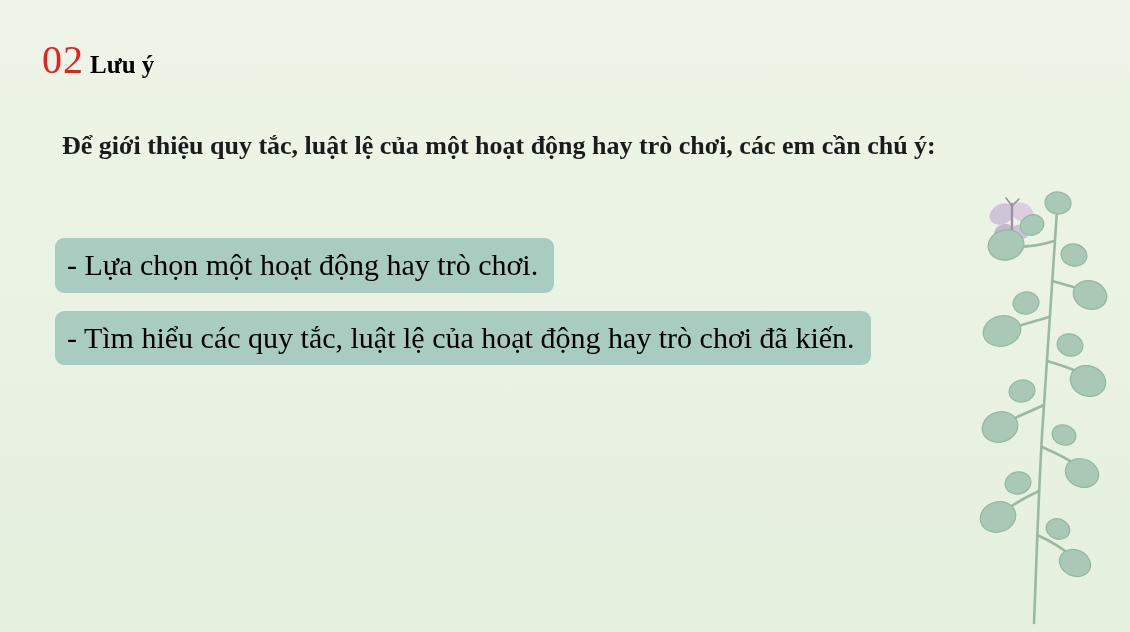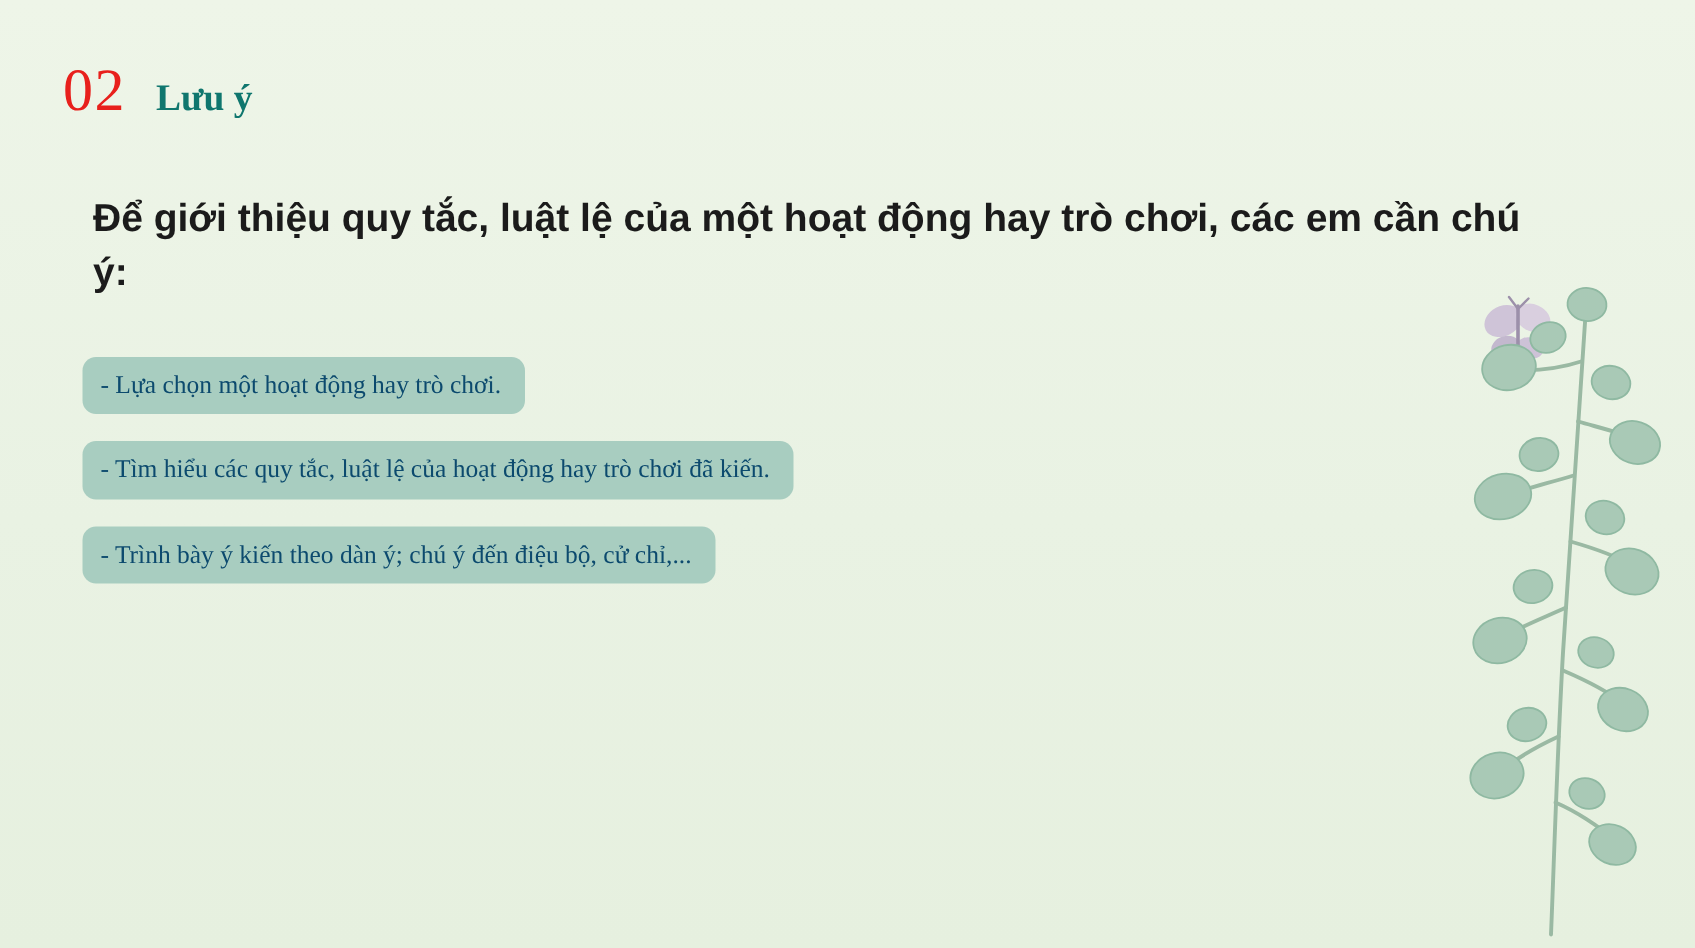--- a/index.html
+++ b/index.html
@@ -25,61 +25,61 @@
     inset: 0;
     background: linear-gradient(180deg, #eef5e8 0%, #e9f2e3 55%, #e6f0df 100%);
   }
 
   .header {
     position: absolute;
     left: 42px;
     top: 40px;
     display: flex;
     align-items: baseline;
-    gap: 20px;
+    gap: 6px;
   }
   .header-number {
     font-family: "Liberation Serif", serif;
     font-size: 40px;
     color: #e8201c;
     letter-spacing: 1px;
     line-height: 1;
   }
   .header-title {
     font-family: "Liberation Serif", serif;
     font-weight: bold;
     font-size: 25px;
-    color: #0f766e;
+    color: #000000;
     line-height: 1;
   }
 
   .intro {
     position: absolute;
     left: 62px;
     top: 128px;
     width: 960px;
-    font-family: Liberation Sans, sans-serif;
+    font-family: Liberation Serif, serif;
     font-weight: bold;
     font-size: 26px;
     color: #1b1b1b;
     line-height: 1.38;
   }
 
   .bullets {
     position: absolute;
     left: 55px;
     top: 238px;
     width: 1010px;
   }
   .bullet {
     background: #a8cdc0;
     border-radius: 9px;
-    color: #0c4a6e;
+    color: #000000;
     font-family: "Liberation Serif", serif;
-    font-size: 17px;
+    font-size: 30px;
     line-height: 1.25;
     padding: 8px 16px 9px 12px;
     display: inline-block;
     white-space: nowrap;
   }
   .bullet-row {
     margin-bottom: 18px;
   }
 
   
@@ -112,23 +112,20 @@
   </div>
 
   <div class="intro">Để giới thiệu quy tắc, luật lệ của một hoạt động hay trò chơi, các em cần chú ý:</div>
 
   <div class="bullets">
     <div class="bullet-row">
       <span class="bullet">- Lựa chọn một hoạt động hay trò chơi.</span>
     </div>
     <div class="bullet-row">
       <span class="bullet">- Tìm hiểu các quy tắc, luật lệ của hoạt động hay trò chơi đã kiến.</span>
-    </div>
-    <div class="bullet-row">
-      <span class="bullet">- Trình bày ý kiến theo dàn ý; chú ý đến điệu bộ, cử chỉ,...</span>
     </div>
   </div>
 
   <svg class="butterfly" viewBox="0 0 60 58">
     <g opacity="0.85">
       <ellipse cx="20" cy="18" rx="13" ry="10" transform="rotate(-28 20 18)" fill="#cbbcd6"></ellipse>
       <ellipse cx="40" cy="16" rx="12" ry="9" transform="rotate(24 40 16)" fill="#d6c9de"></ellipse>
       <ellipse cx="22" cy="36" rx="10" ry="8" transform="rotate(-18 22 36)" fill="#bdaecb"></ellipse>
       <ellipse cx="38" cy="36" rx="9" ry="7" transform="rotate(16 38 36)" fill="#c9bad5"></ellipse>
       <path d="M30 8 L30 44" stroke="#8f7fa0" stroke-width="2.4" stroke-linecap="round"></path>

